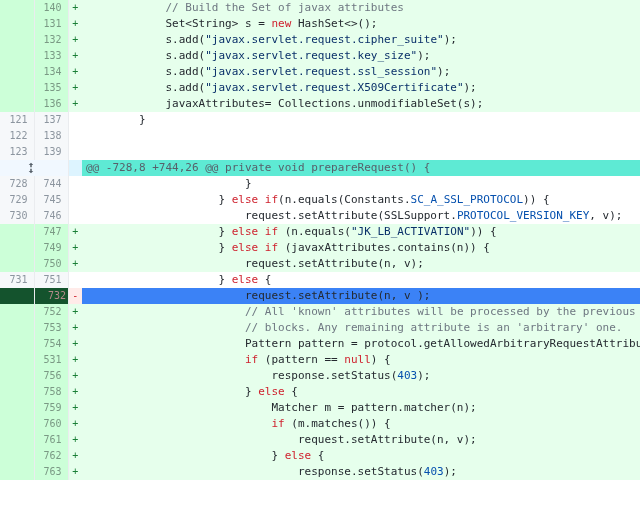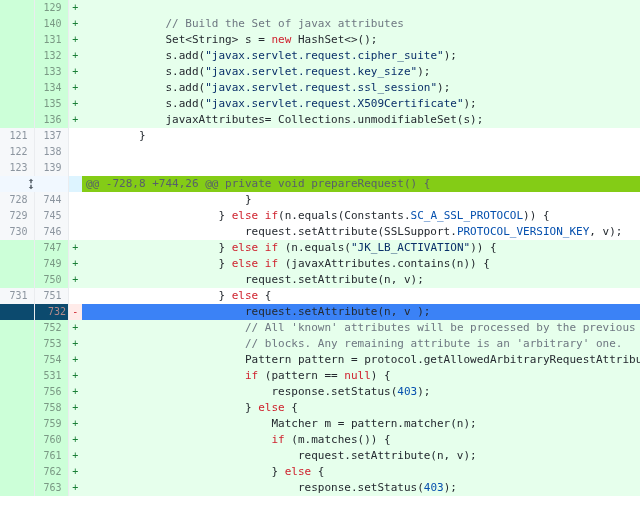--- a/index.html
+++ b/index.html
@@ -19,39 +19,39 @@
   td.ln{
     text-align:right;
     padding:0 6px 0 0;
     color:#8c959f;
     background:#f6f8fa;
     font-size:10px;
     user-select:none;
     border-right:1px solid #eaecef;
   }
   td.ln.add{background:#ccffd8;color:#7a9984;}
-  td.ln.del{background:#0c4a6e;color:#b38b8b;padding-left:48px;}
+  td.ln.del{background:#14532d;color:#b38b8b;padding-left:48px;}
   td.ln.hunk{background:#f1f8ff;}
   td.mk{
     text-align:center;
     color:#57606a;
     font-size:10px;
     user-select:none;
   }
   td.mk.add{background:#e6ffec;color:#1a7f37;}
   td.mk.del{background:#ffebe9;color:#cf222e;}
   td.mk.hunk{background:#ddf4ff;}
   td.cd{
     white-space:pre;
     padding-left:4px;
     overflow:hidden;
   }
   td.cd.add{background:#e6ffec;}
   td.cd.del{background:#3b82f6;}
-  td.cd.hunk{background:#84cc16;color:#57606a;}
+  td.cd.hunk{background:#5eead4;color:#57606a;}
   .c-cmt{color:#6e7781;}
   .c-kw{color:#cf222e;}
   .c-str{color:#0a3069;}
   .c-const{color:#0550ae;}
   .c-num{color:#0550ae;}
   .expand{
     display:flex;align-items:center;justify-content:center;
     height:16px;color:#57606a;
   }
   .expand svg{width:12px;height:12px;}
@@ -62,26 +62,20 @@
 <table>
   <colgroup>
       <col class="lno">
       <col class="lno">
       <col class="mark">
       <col class="code">
     </colgroup>
   <tbody id="diff-body">
       <tr>
         <td class="ln add"></td>
-        <td class="ln add">129</td>
-        <td class="mk add">+</td>
-        <td class="cd add"></td>
-      </tr>
-      <tr>
-        <td class="ln add"></td>
         <td class="ln add">140</td>
         <td class="mk add">+</td>
         <td class="cd add">            <span class="c-cmt">// Build the Set of javax attributes</span></td>
       </tr>
       <tr>
         <td class="ln add"></td>
         <td class="ln add">131</td>
         <td class="mk add">+</td>
         <td class="cd add">            Set&lt;String&gt; s = <span class="c-kw">new</span> HashSet&lt;&gt;();</td>
       </tr>

